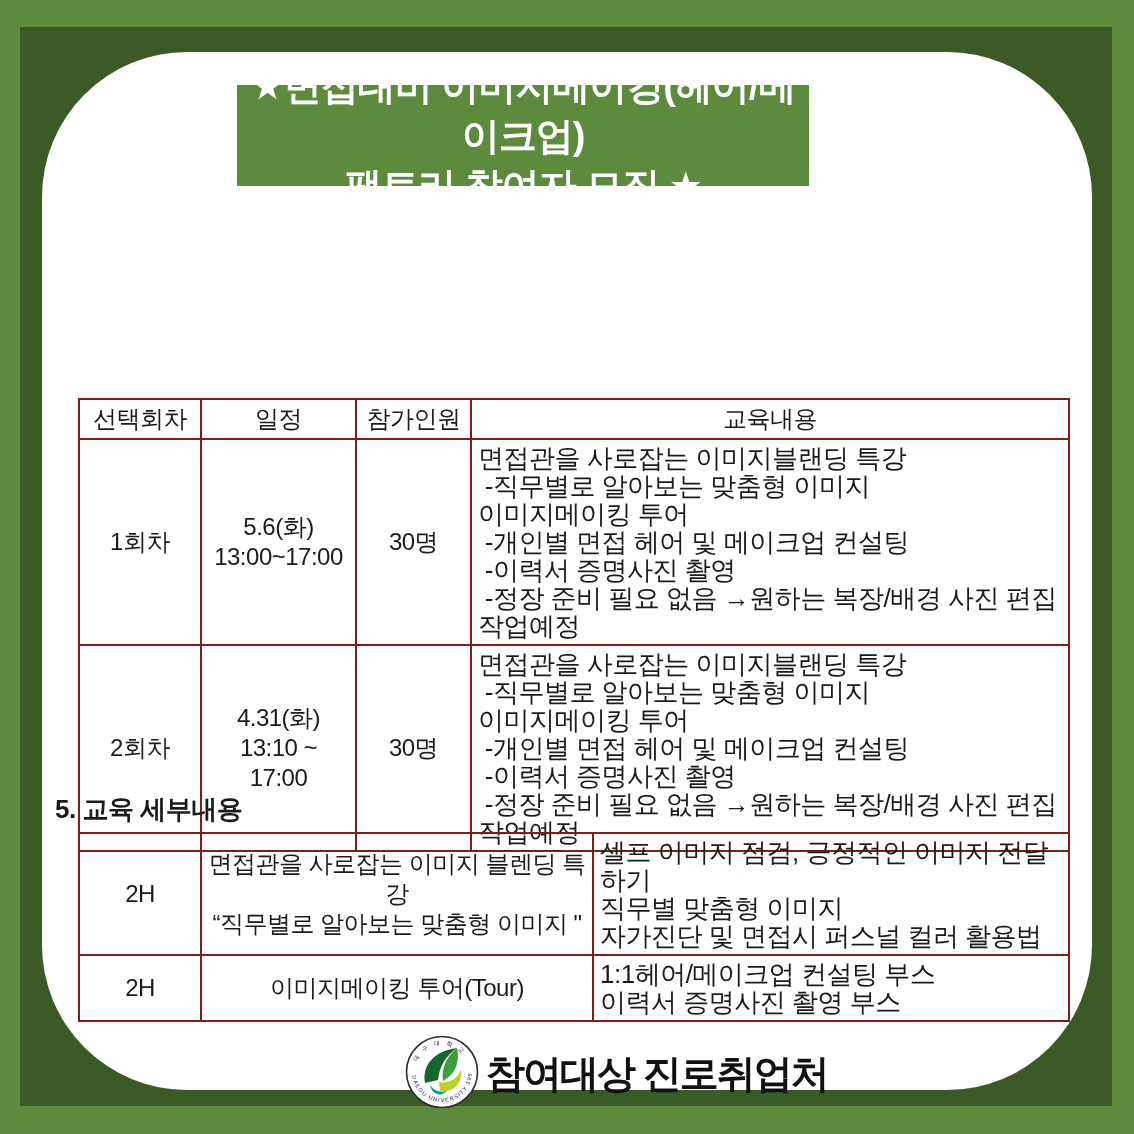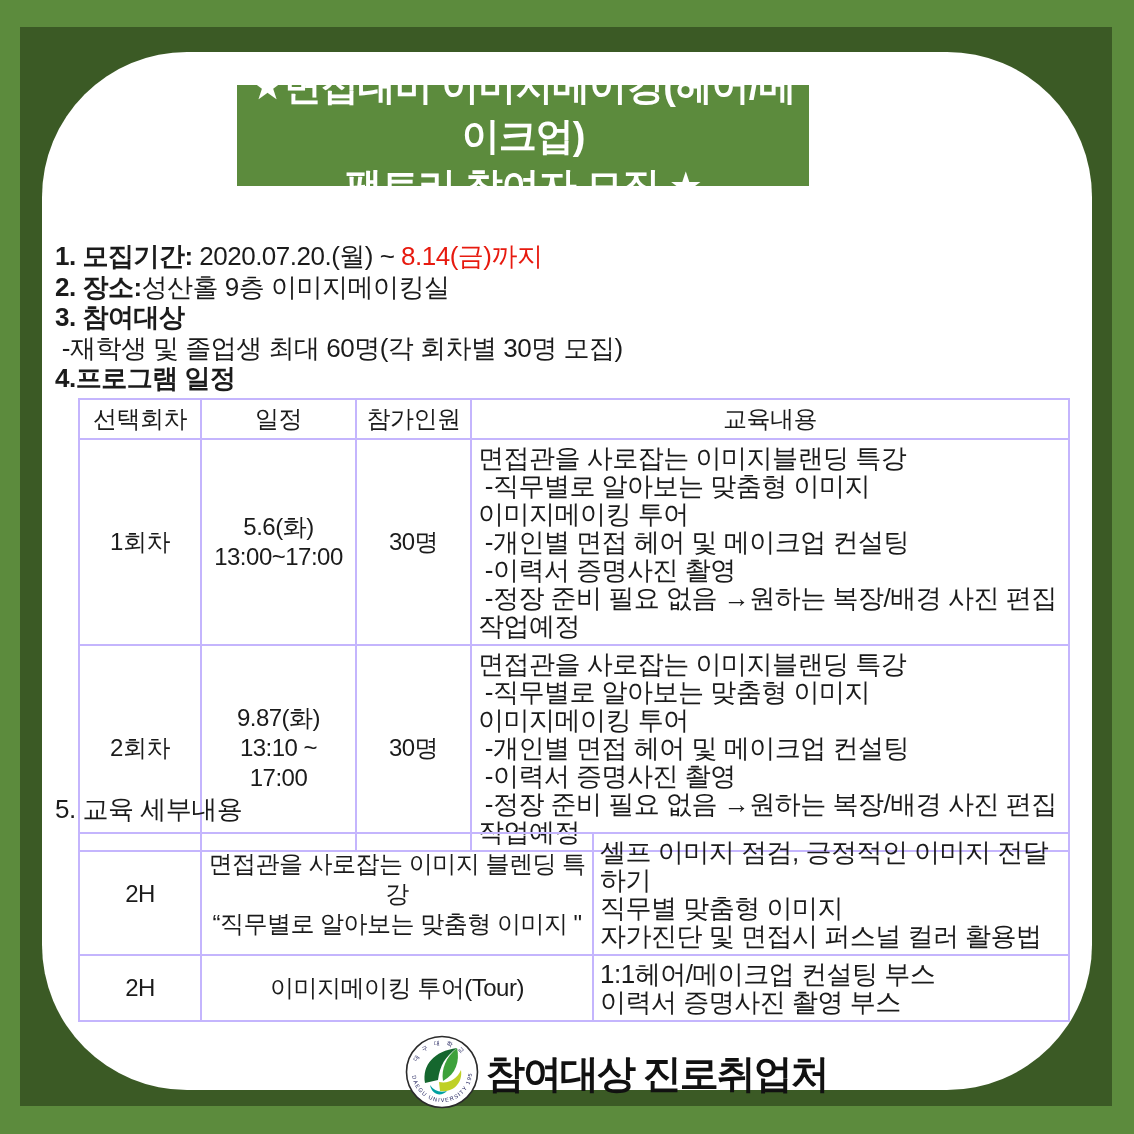--- a/index.html
+++ b/index.html
@@ -35,36 +35,36 @@
   .info .red{color:#e71a0f;}
   .pre{white-space:pre-wrap;}
   table{
     border-collapse:collapse;table-layout:fixed;
     position:absolute;left:78px;
     color:#1b1b1b;
   }
   #schedule-table{top:398px;width:990px;}
   #detail-table{top:832px;width:990px;}
   th,td{
-    border:2px solid #c4b5fd;
+    border:2px solid #7f1d1d;
     font-weight:normal;letter-spacing:-0.5px;
     overflow:hidden;
   }
   th{font-size:24px;text-align:center;height:36px;}
   td{font-size:24px;}
   .c{text-align:center;vertical-align:middle;}
   .content-cell{
     vertical-align:middle;padding:4px 4px 4px 6px;
     font-size:26px;line-height:28px;text-align:left;
   }
   .line{white-space:pre-wrap;}
   .date-cell{line-height:30px;}
   .section5{
     position:absolute;left:55px;top:792px;
-    font-size:26px;font-weight:400;color:#1b1b1b;letter-spacing:-0.5px;
+    font-size:26px;font-weight:700;color:#1b1b1b;letter-spacing:-0.5px;
   }
   .prog-cell{line-height:30px;}
   .footer{
     position:absolute;left:404px;top:1034px;height:80px;
     display:flex;align-items:center;gap:6px;
   }
   .org-name{
     font-size:39px;font-weight:800;color:#111111;letter-spacing:-2px;
   }
 </style>
@@ -73,27 +73,20 @@
 
 <div class="page">
   <div class="frame"></div>
   <div class="sheet"></div>
 
   <div class="banner">
     <div>★면접대비 이미지메이킹(헤어/메이크업)</div>
     <div>팩토리 참여자 모집 ★</div>
   </div>
 
-  <div class="info">
-    <div><span class="b">1. 모집기간:</span><span class="pre"> 2020.07.20.(월) ~ </span><span class="red">8.14(금)까지</span></div>
-    <div><span class="b">2. 장소:</span><span>성산홀 9층 이미지메이킹실</span></div>
-    <div class="b">3. 참여대상</div>
-    <div class="pre"> -재학생 및 졸업생 최대 60명(각 회차별 30명 모집)</div>
-    <div class="b">4.프로그램 일정</div>
-  </div>
 
   <table id="schedule-table">
     <colgroup>
         <col style="width:122px">
         <col style="width:155px">
         <col style="width:115px">
         <col style="width:598px">
       </colgroup>
     <tbody>
         <tr>
@@ -114,21 +107,21 @@
         <div class="line"> -직무별로 알아보는 맞춤형 이미지</div>
         <div class="line">이미지메이킹 투어</div>
         <div class="line"> -개인별 면접 헤어 및 메이크업 컨설팅</div>
         <div class="line"> -이력서 증명사진 촬영</div>
         <div class="line"> -정장 준비 필요 없음 →원하는 복장/배경 사진 편집 작업예정</div>
       </td>
     </tr>
     <tr style="height:170px;">
       <td class="c">2회차</td>
       <td class="c date-cell">
-        <div class="line">9.87(화)</div>
+        <div class="line">4.31(화)</div>
         <div class="line">13:10 ~</div>
         <div class="line">17:00</div>
       </td>
       <td class="c">30명</td>
       <td class="content-cell">
         <div class="line">면접관을 사로잡는 이미지블랜딩 특강</div>
         <div class="line"> -직무별로 알아보는 맞춤형 이미지</div>
         <div class="line">이미지메이킹 투어</div>
         <div class="line"> -개인별 면접 헤어 및 메이크업 컨설팅</div>
         <div class="line"> -이력서 증명사진 촬영</div>

